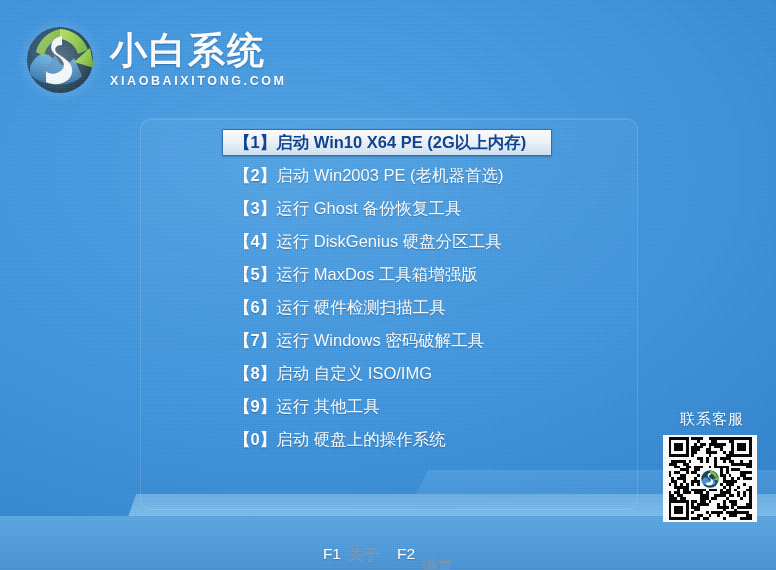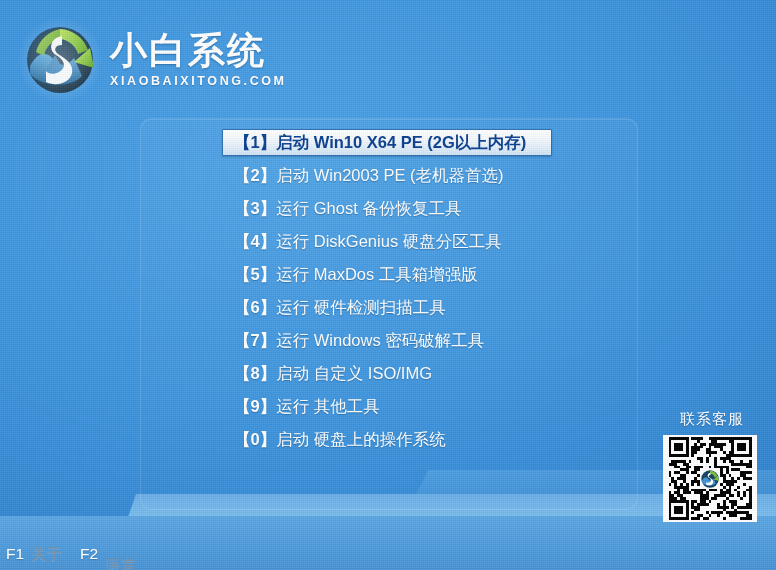--- a/index.html
+++ b/index.html
@@ -180,21 +180,21 @@
   }
 
   
   .statusbar {
     position: absolute;
     left: 0; bottom: 0;
     width: 776px;
     height: 32px;
     display: flex;
     align-items: center;
-    justify-content: flex-start;
+    justify-content: center;
     padding: 0 6px;
     box-sizing: border-box;
     z-index: 7;
     font-size: 15.5px;
   }
   .status-group { display: flex; align-items: center; }
   .hotkey {
     color: #ffffff;
     font-weight: normal;
     margin-right: 7px;

